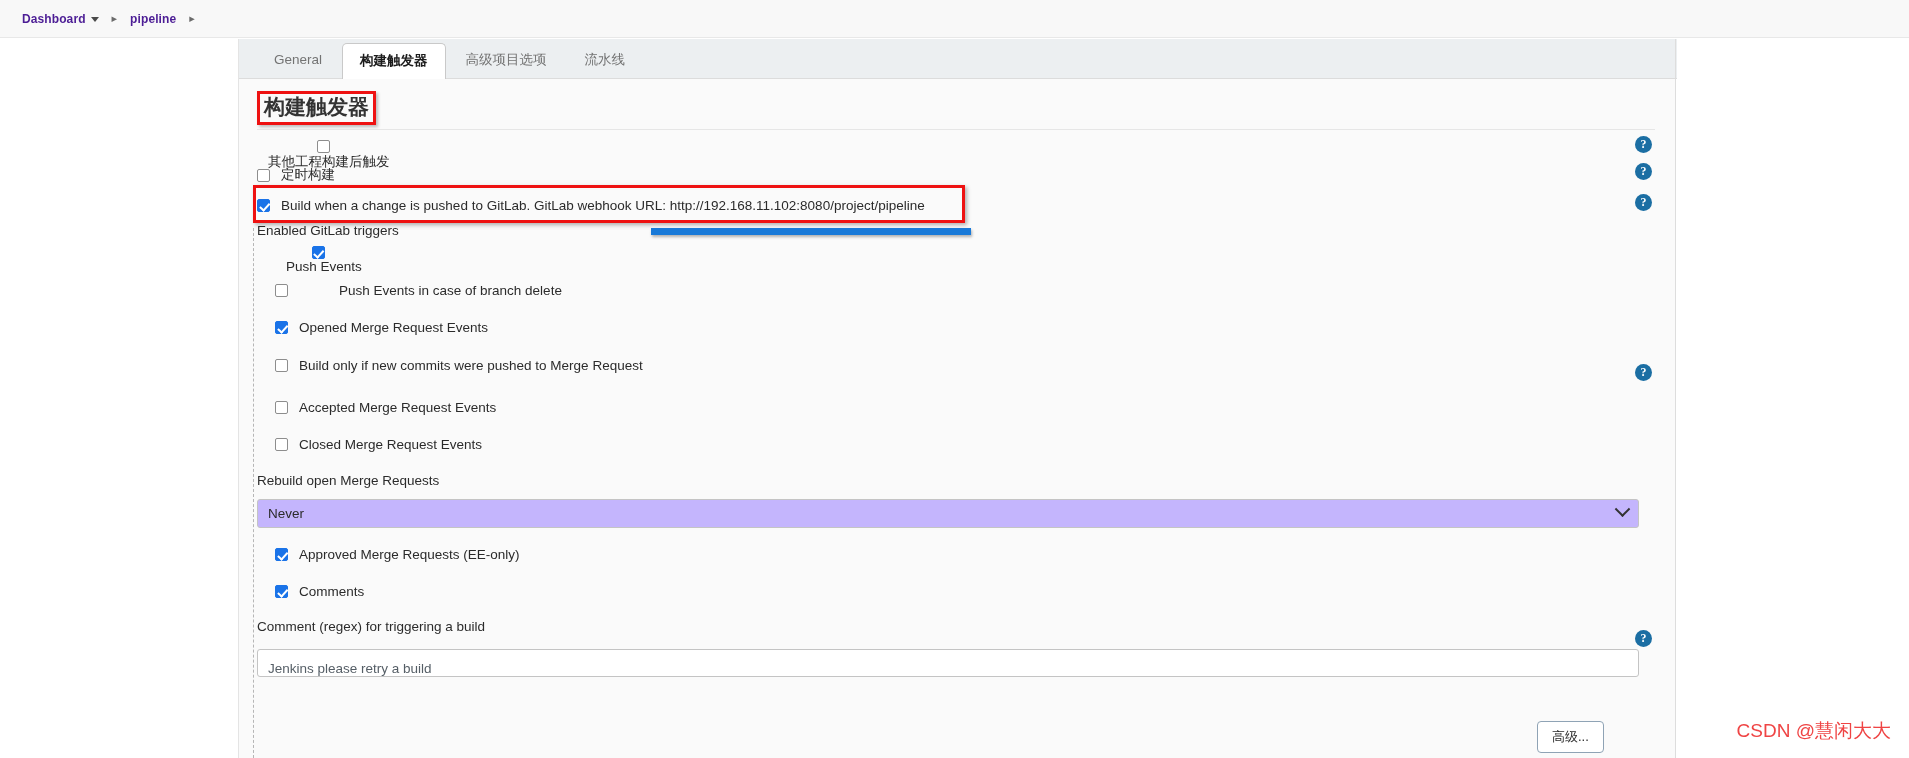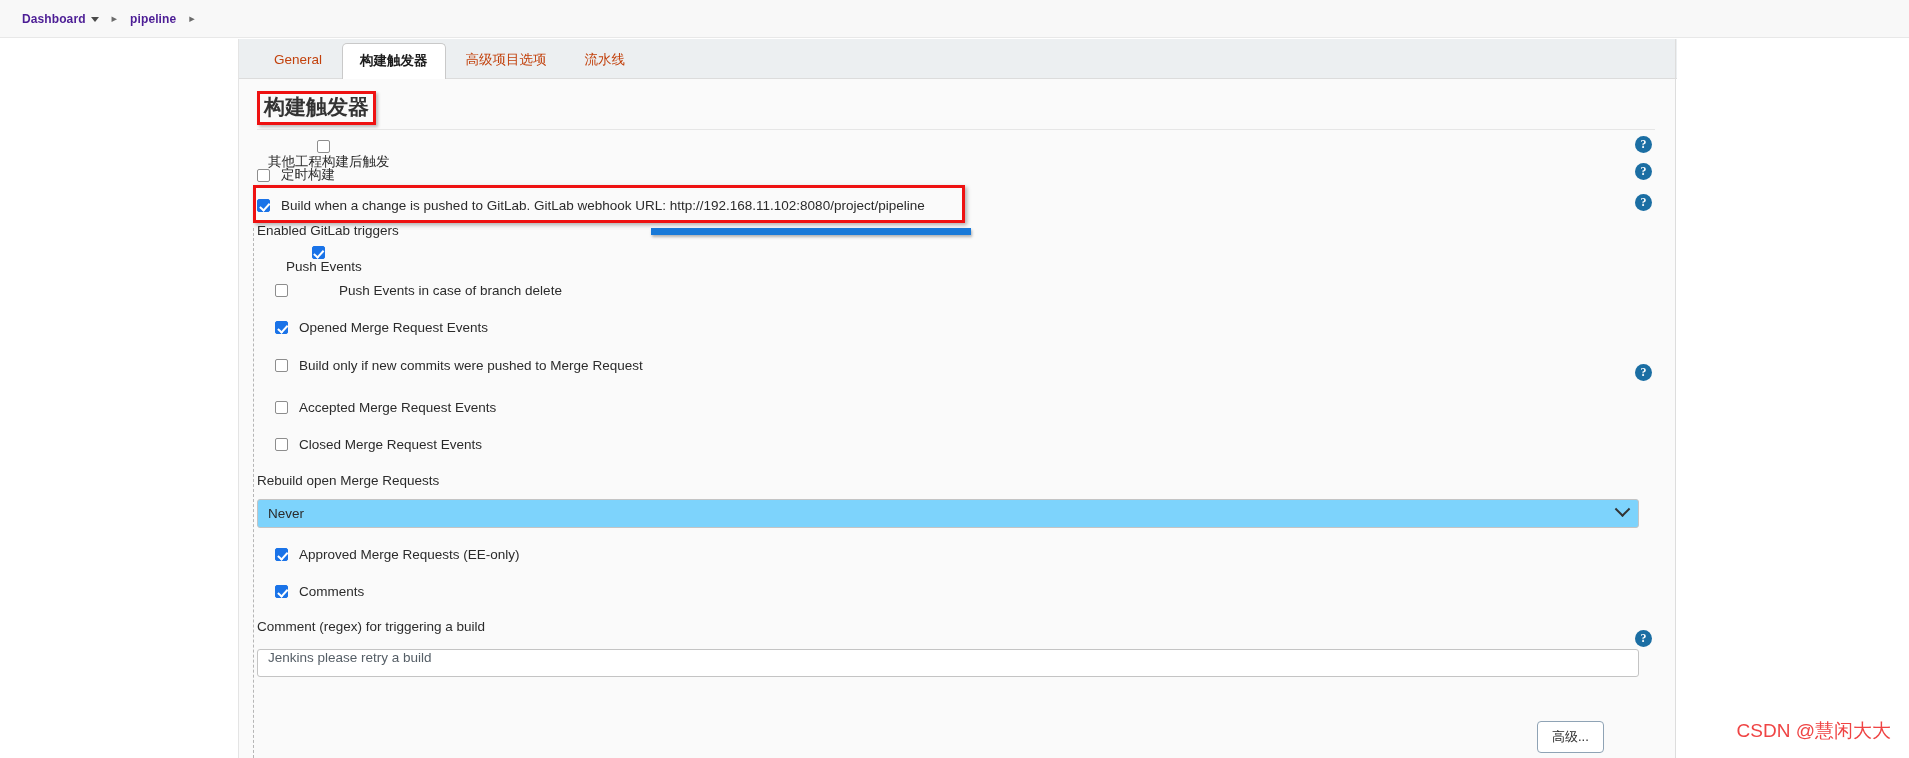--- a/index.html
+++ b/index.html
@@ -80,21 +80,21 @@
     height: 40px;
     background: #eceff1;
     border-bottom: 1px solid #dcdcdc;
     display: flex;
     align-items: flex-end;
     padding-left: 17px;
     box-sizing: border-box;
   }
   .tab {
     font-size: 13.5px;
-    color: #c2410c;
+    color: #737373;
     padding: 8px 17px 9px 17px;
     margin-right: 2px;
     border: 1px solid transparent;
     border-bottom: none;
     border-radius: 5px 5px 0 0;
     line-height: 1.3;
     white-space: nowrap;
     cursor: pointer;
   }
   .tab.active {
@@ -197,21 +197,21 @@
     position: absolute;
     font-size: 13.5px;
     color: #2b2b2b;
     white-space: nowrap;
   }
 
   
   .select {
     position: absolute;
     box-sizing: border-box;
-    background: #7dd3fc;
+    background: #c4b5fd;
     border: 1px solid #c4c4c4;
     border-radius: 3px;
     font-size: 13.5px;
     color: #2b2b2b;
     display: flex;
     align-items: center;
     padding: 0 10px;
     cursor: pointer;
     text-align: center;
   }
@@ -224,21 +224,21 @@
   }
   .textinput {
     position: absolute;
     box-sizing: border-box;
     background: #ffffff;
     border: 1px solid #c4c4c4;
     border-radius: 3px;
     font-size: 13.5px;
     color: #555e66;
     display: flex;
-    align-items: flex-start;
+    align-items: flex-end;
     padding: 0 10px;
   }
 
   
   .hl-webhook {
     position: absolute;
     left: 253px;
     top: 185px;
     width: 712px;
     height: 38px;

